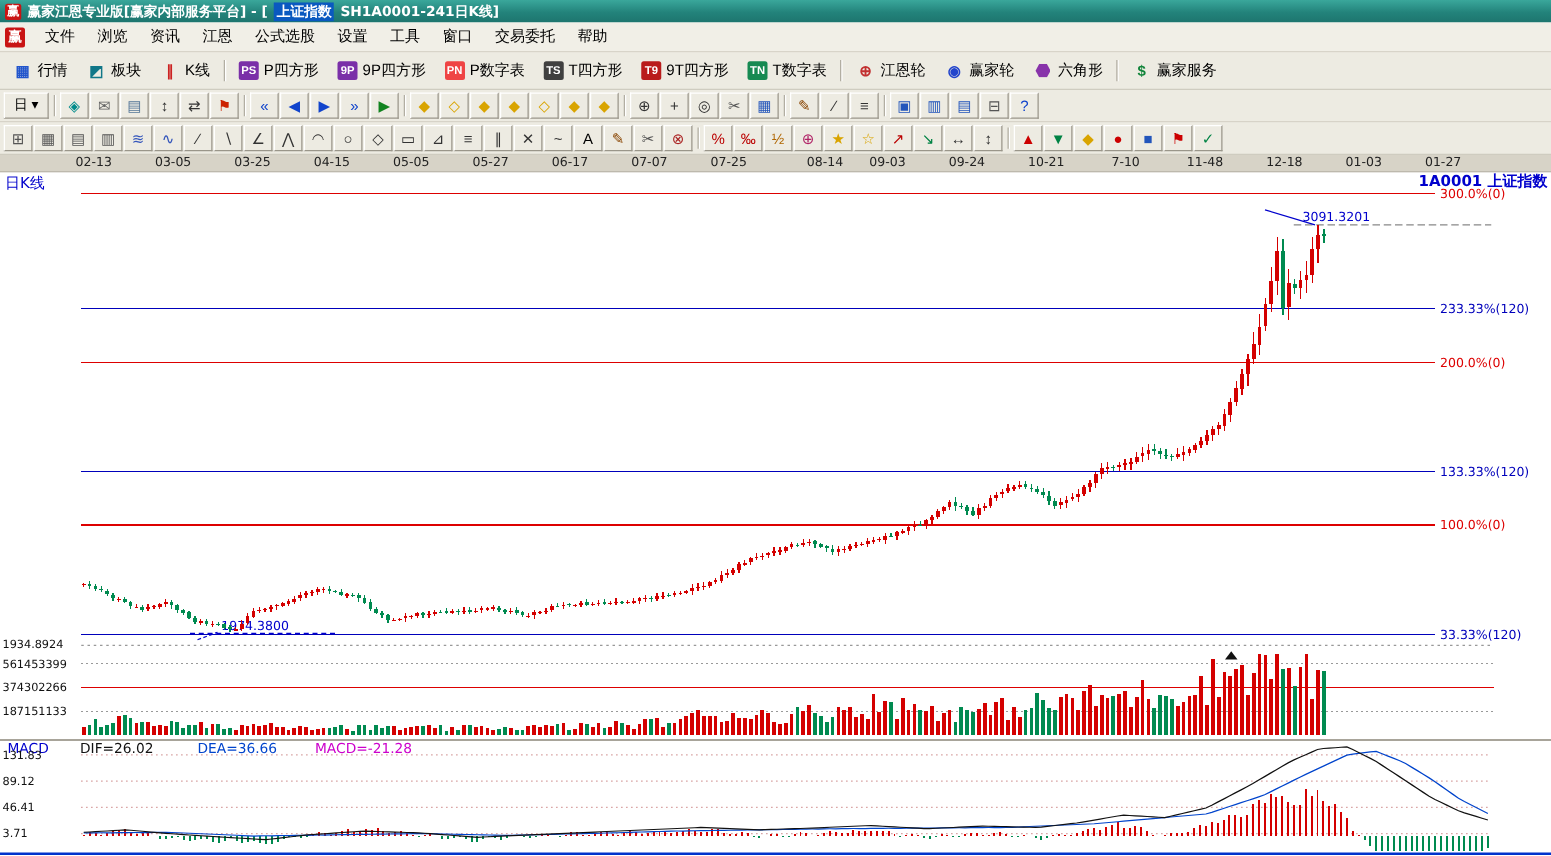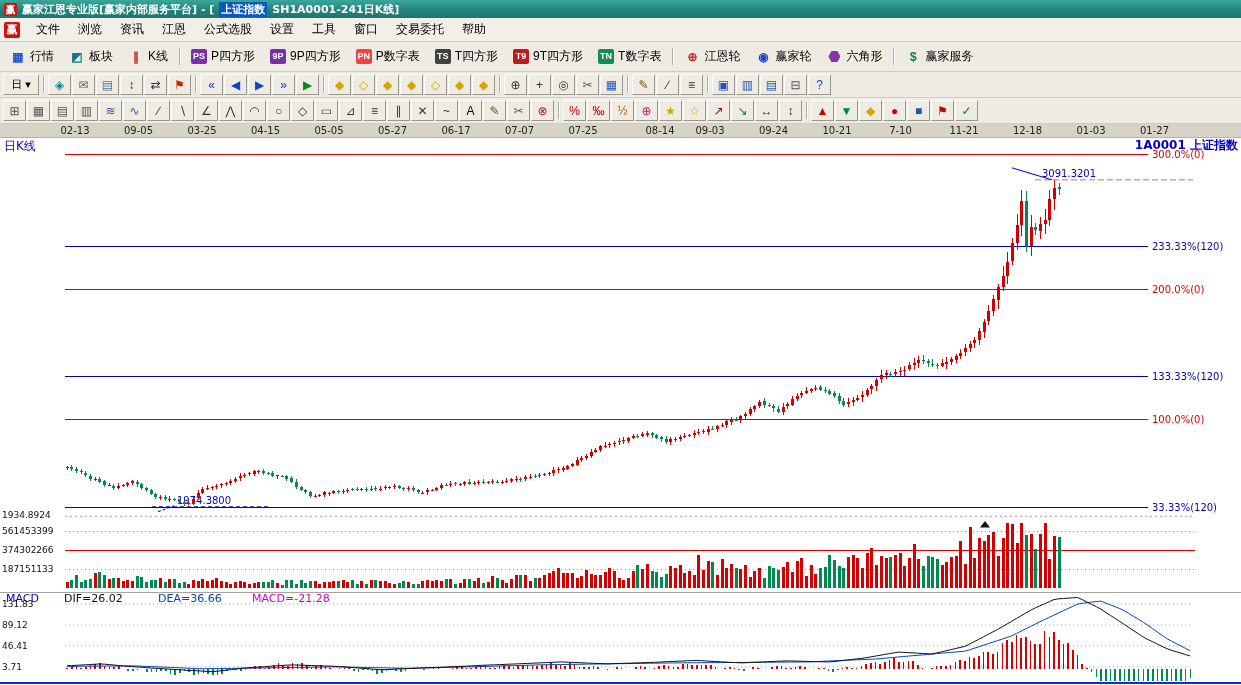--- a/index.html
+++ b/index.html
@@ -214,34 +214,34 @@
       <button class="small-btn" style="color: rgb(0, 131, 68);">▼</button>
       <button class="small-btn" style="color: rgb(217, 164, 0);">◆</button>
       <button class="small-btn" style="color: rgb(204, 0, 0);">●</button>
       <button class="small-btn" style="color: rgb(34, 85, 187);">■</button>
       <button class="small-btn" style="color: rgb(204, 0, 0);">⚑</button>
       <button class="small-btn" style="color: rgb(0, 131, 68);">✓</button>
     </div>
 
   <div class="datebar" id="datebar">
       <span style="left: 75px;">02-13</span>
-      <span style="left: 138.5px;">09-05</span>
+      <span style="left: 138.5px;">03-05</span>
       <span style="left: 202px;">03-25</span>
       <span style="left: 265.5px;">04-15</span>
       <span style="left: 329px;">05-05</span>
       <span style="left: 392.5px;">05-27</span>
       <span style="left: 456px;">06-17</span>
       <span style="left: 519.5px;">07-07</span>
       <span style="left: 583px;">07-25</span>
       <span style="left: 660px;">08-14</span>
       <span style="left: 710px;">09-03</span>
       <span style="left: 773.5px;">09-24</span>
       <span style="left: 837px;">10-21</span>
       <span style="left: 900.5px;">7-10</span>
-      <span style="left: 964px;">11-21</span>
+      <span style="left: 964px;">11-48</span>
       <span style="left: 1027.5px;">12-18</span>
       <span style="left: 1091px;">01-03</span>
       <span style="left: 1154.5px;">01-27</span>
     </div>
 
   <div id="chartwrap">
     <svg id="chart" width="1241" height="547" viewBox="0 0 1241 547">
         <line x1="65" y1="16.654545454545428" x2="1148" y2="16.654545454545428" stroke="#dd0000" stroke-width="1" shape-rendering="crispEdges"></line>
         <text x="1152" y="20.154545454545428" fill="#dd0000" font-size="10" text-anchor="start" font-weight="normal">300.0%(0)</text>
         <line x1="65" y1="108.58181818181816" x2="1148" y2="108.58181818181816" stroke="#0000bb" stroke-width="1" shape-rendering="crispEdges"></line>

